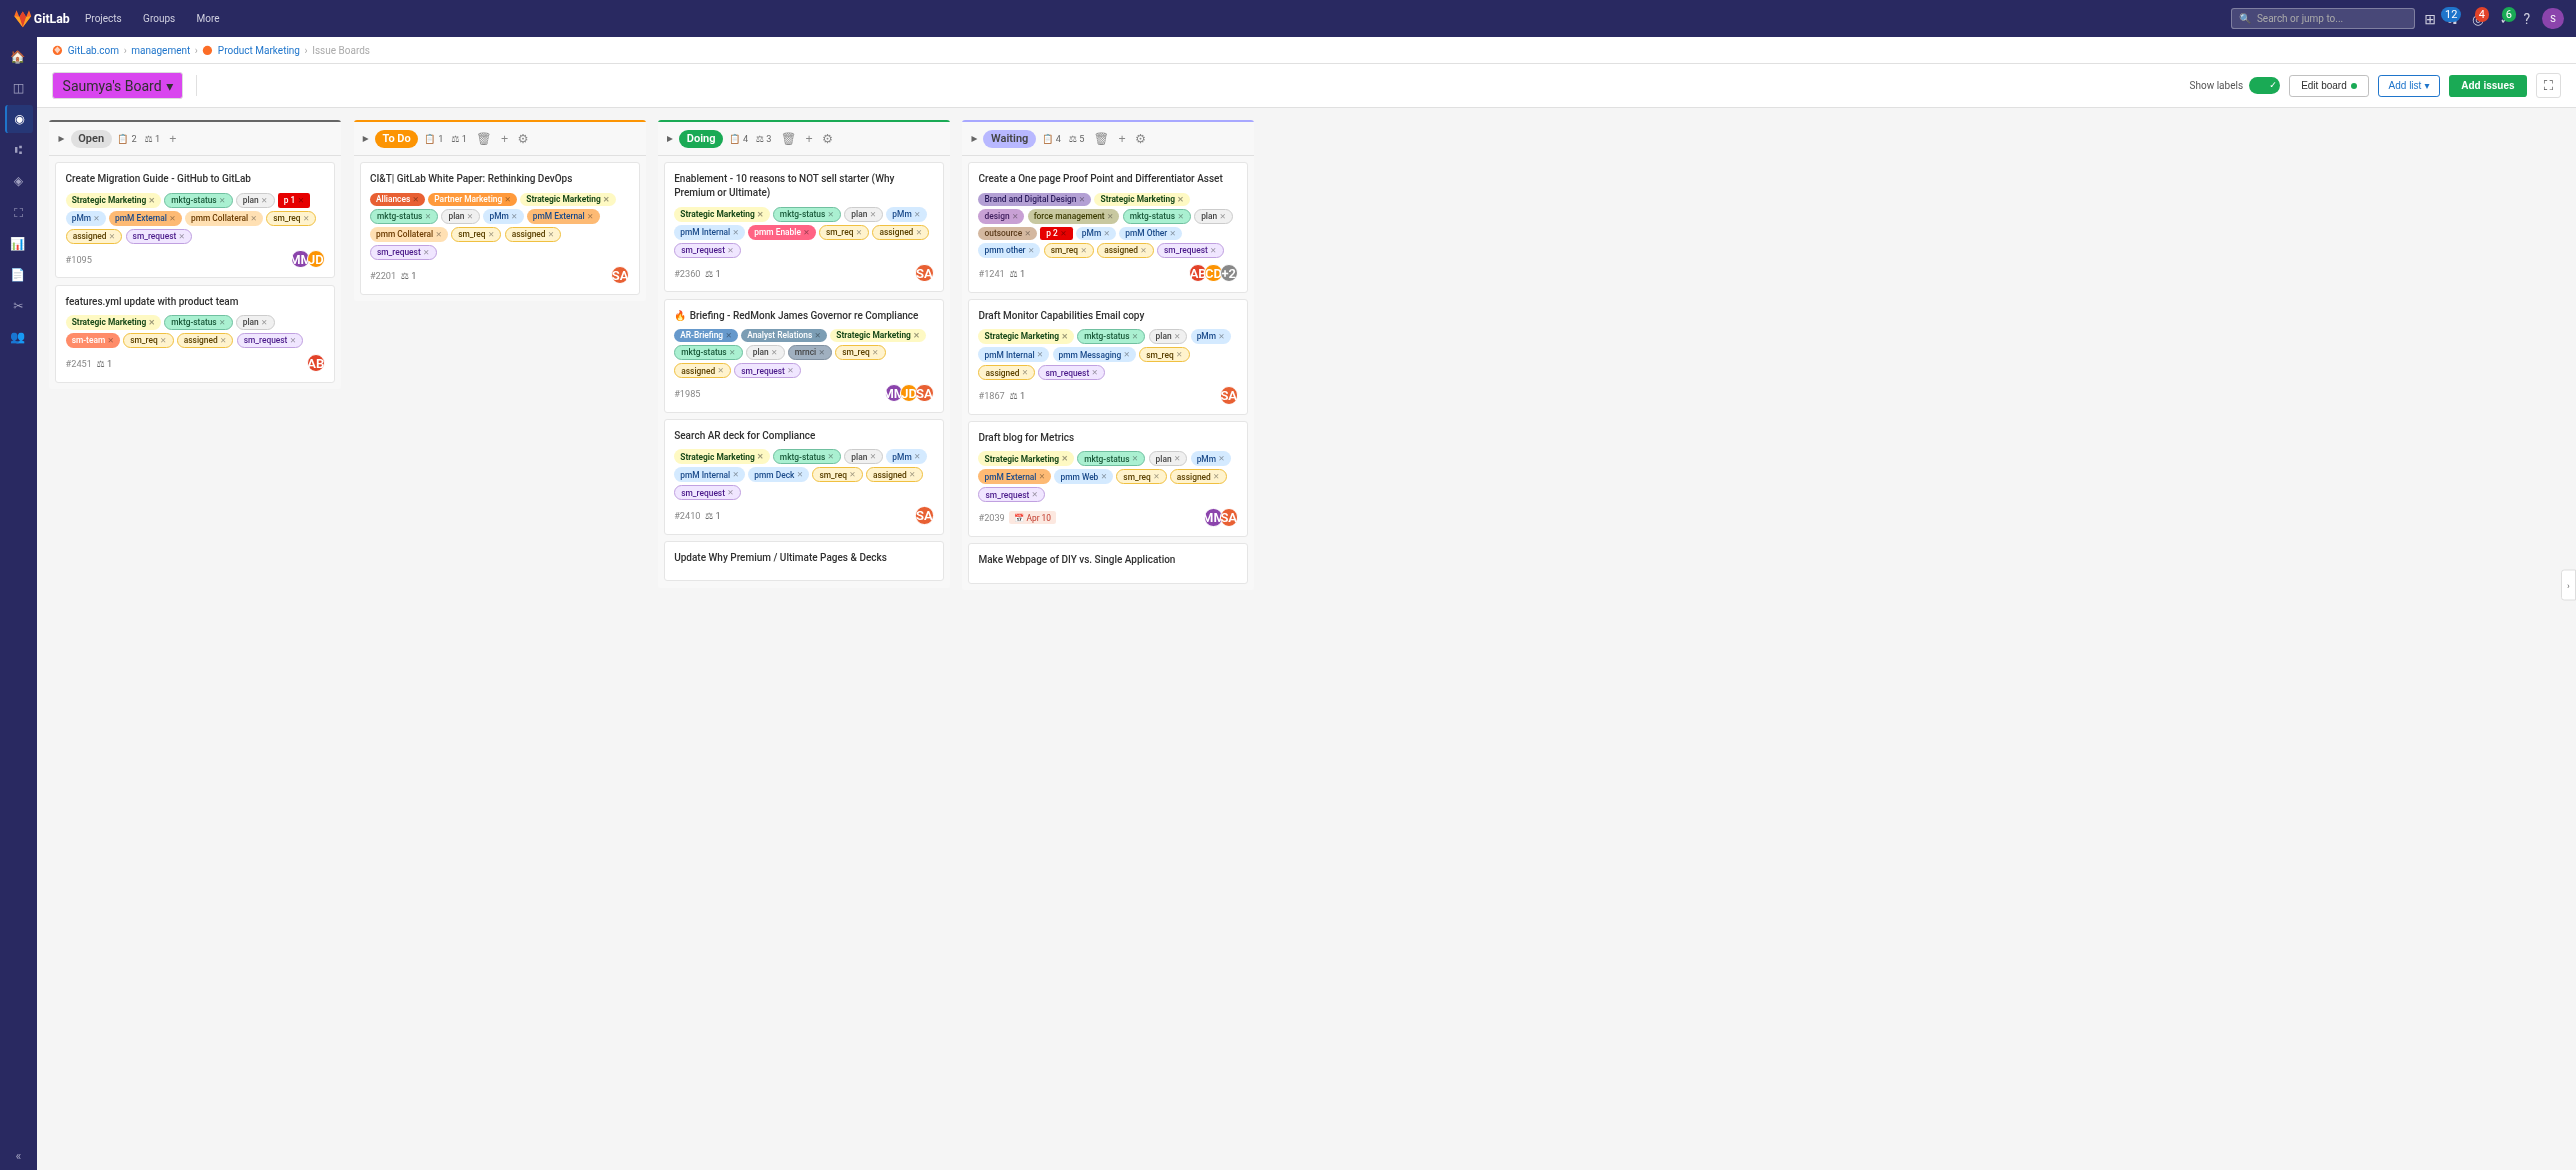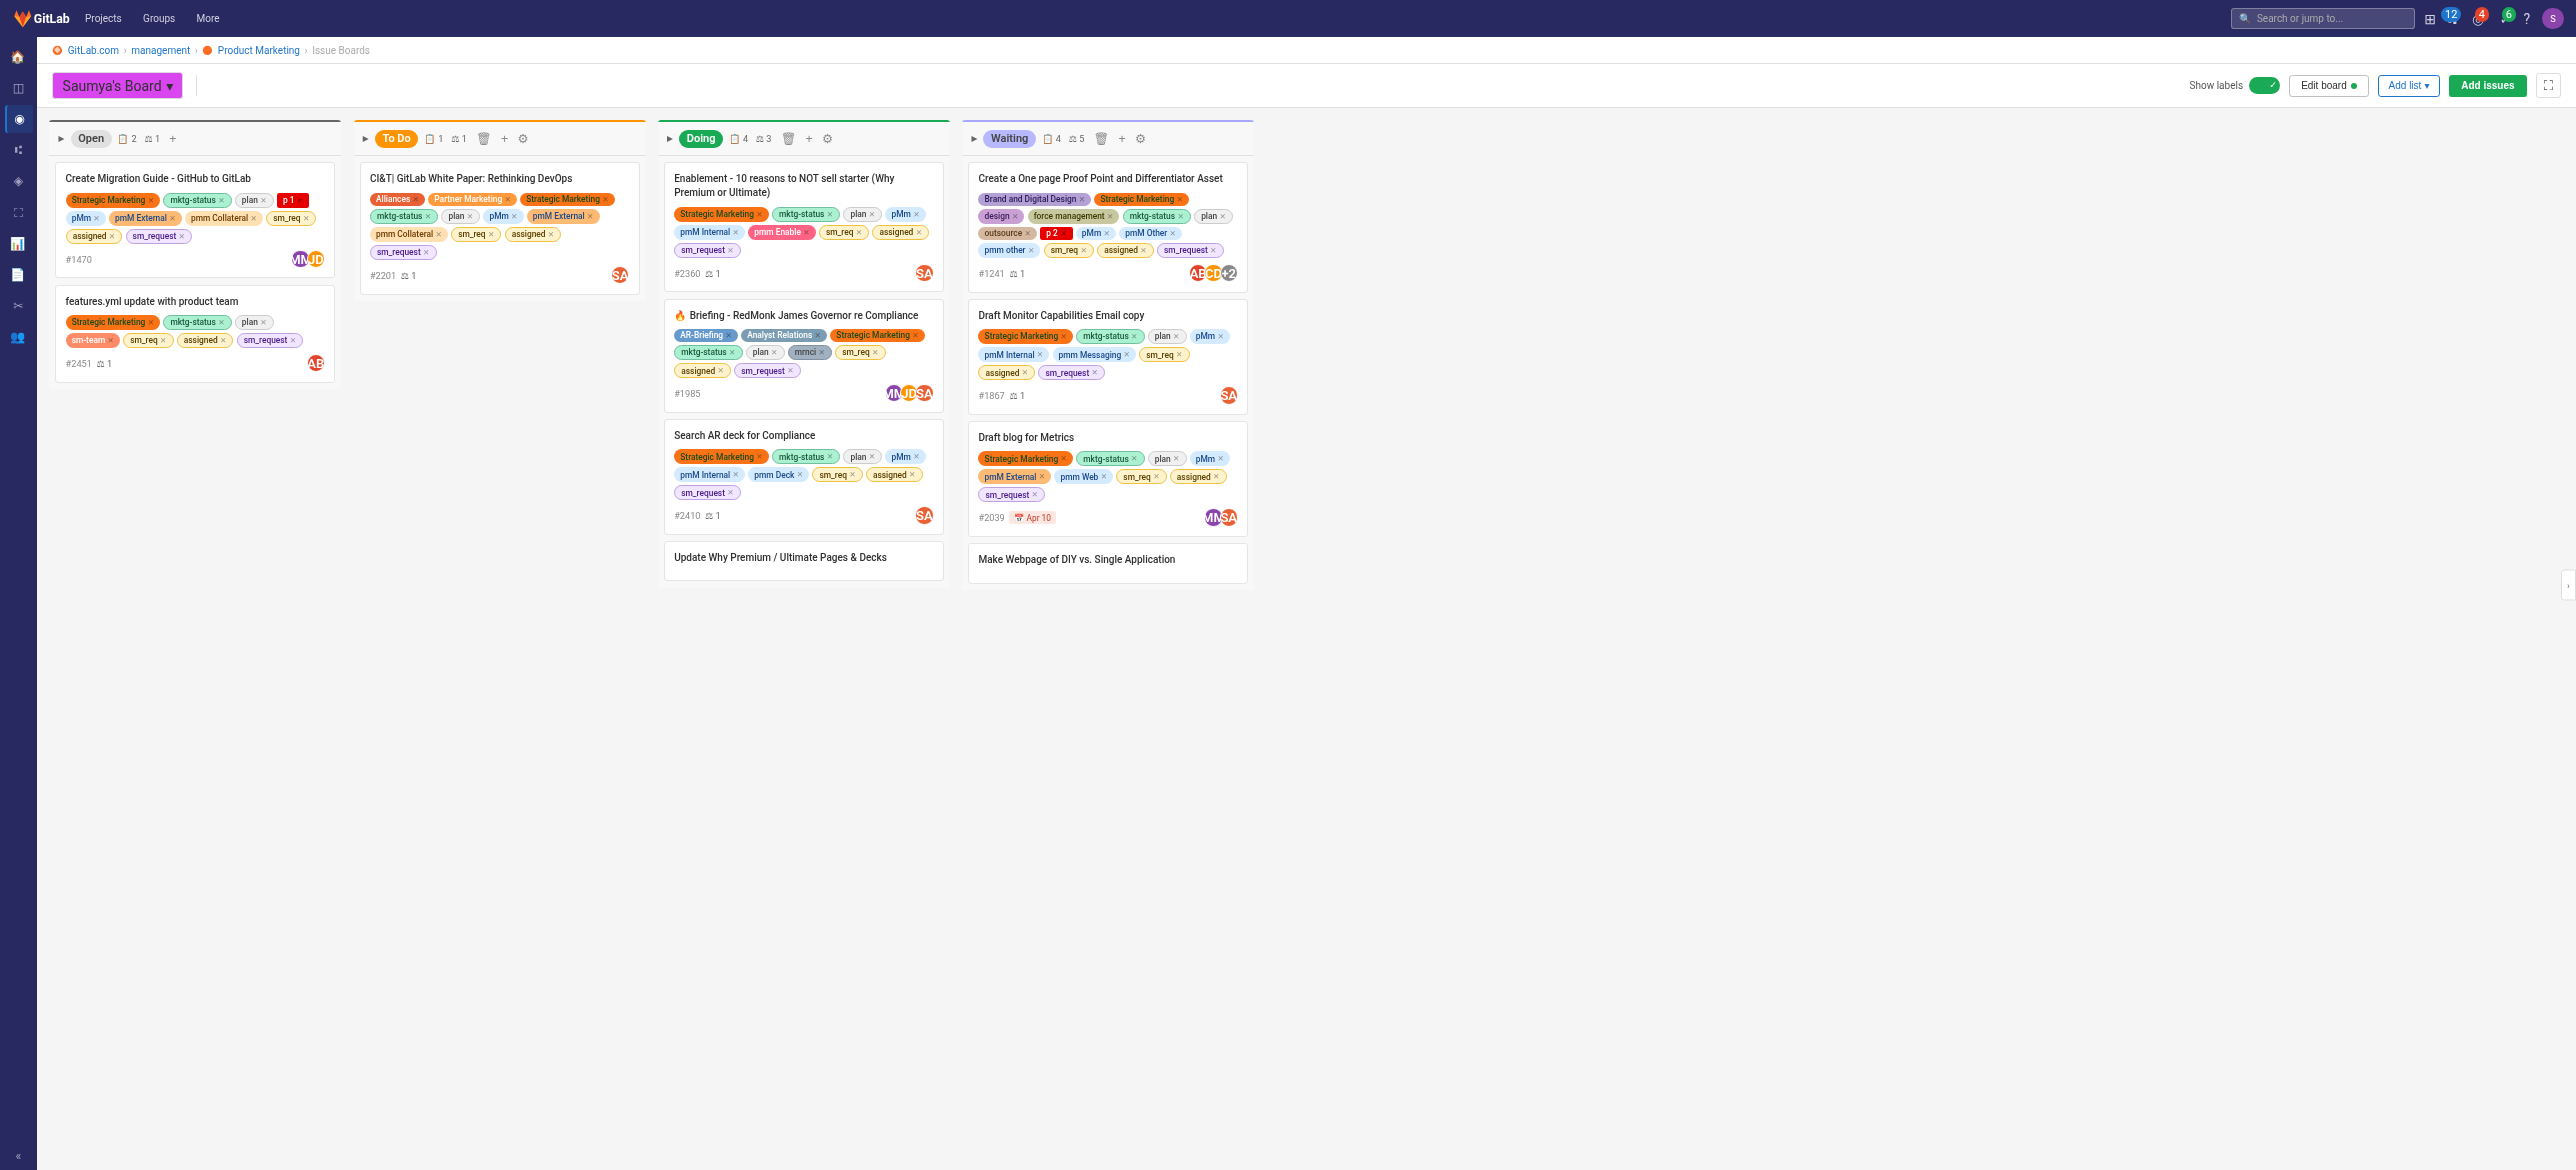--- a/index.html
+++ b/index.html
@@ -192,21 +192,21 @@
     .avatar {
       width: 18.4px; height: 18.4px; border-radius: 50%; background: #ccc;
       border: 1.5px solid #fff; margin-left: -3.1px;
       display: flex; align-items: center; justify-content: center;
       font-size: 13px; color: #fff; font-weight: 600;
     }
     .avatar:first-child { margin-left: 0; }
     .avatar-overflow { background: #888; }
 
     
-    .lbl-strategic { background: #f97316; color: #1a4a1a; }
+    .lbl-strategic { background: #fef9c3; color: #1a4a1a; font-weight: bold; }
     .lbl-mktg-status { background: #aaf0d1; color: #1a5a3a; border: 0.8px solid #70c0a0; }
     .lbl-plan { background: #f0f0f0; color: #444; border: 0.8px solid #ccc; }
     .lbl-pmm { background: #d4eaff; color: #1a4a8a; }
     .lbl-pmm-external { background: #fdba74; color: #1a4a8a; }
     .lbl-pmm-collateral { background: #ffe0b3; color: #6a3a00; }
     .lbl-sm-req { background: #fff3cd; color: #5a4000; border: 0.8px solid #f0c040; }
     .lbl-assigned { background: #fff3cd; color: #5a4000; border: 0.8px solid #f0c040; }
     .lbl-sm-request { background: #f0e6ff; color: #4a1a8a; border: 0.8px solid #c0a0e0; }
     .lbl-sm-team { background: #ff8c69; color: #fff; }
     .lbl-alliances { background: #e86033; color: #fff; }
@@ -352,21 +352,21 @@
               <span class="label-tag lbl-p-red">p 1<span class="remove-x">✕</span></span>
               <span class="label-tag lbl-pmm">pMm<span class="remove-x">✕</span></span>
               <span class="label-tag lbl-pmm-external">pmM External<span class="remove-x">✕</span></span>
               <span class="label-tag lbl-pmm-collateral">pmm Collateral<span class="remove-x">✕</span></span>
               <span class="label-tag lbl-sm-req">sm_req<span class="remove-x">✕</span></span>
               <span class="label-tag lbl-assigned">assigned<span class="remove-x">✕</span></span>
               <span class="label-tag lbl-sm-request">sm_request<span class="remove-x">✕</span></span>
             </div>
             <div class="card-footer">
               <div class="card-meta">
-                <span class="card-id">#1470</span>
+                <span class="card-id">#1095</span>
               </div>
               <div class="card-meta">
                 <div class="avatars">
                   <div class="avatar" style="background: rgb(139, 68, 172);">MM</div>
                   <div class="avatar" style="background: rgb(252, 148, 3);">JD</div>
                 </div>
               </div>
             </div>
           </div>
           <div class="issue-card">

